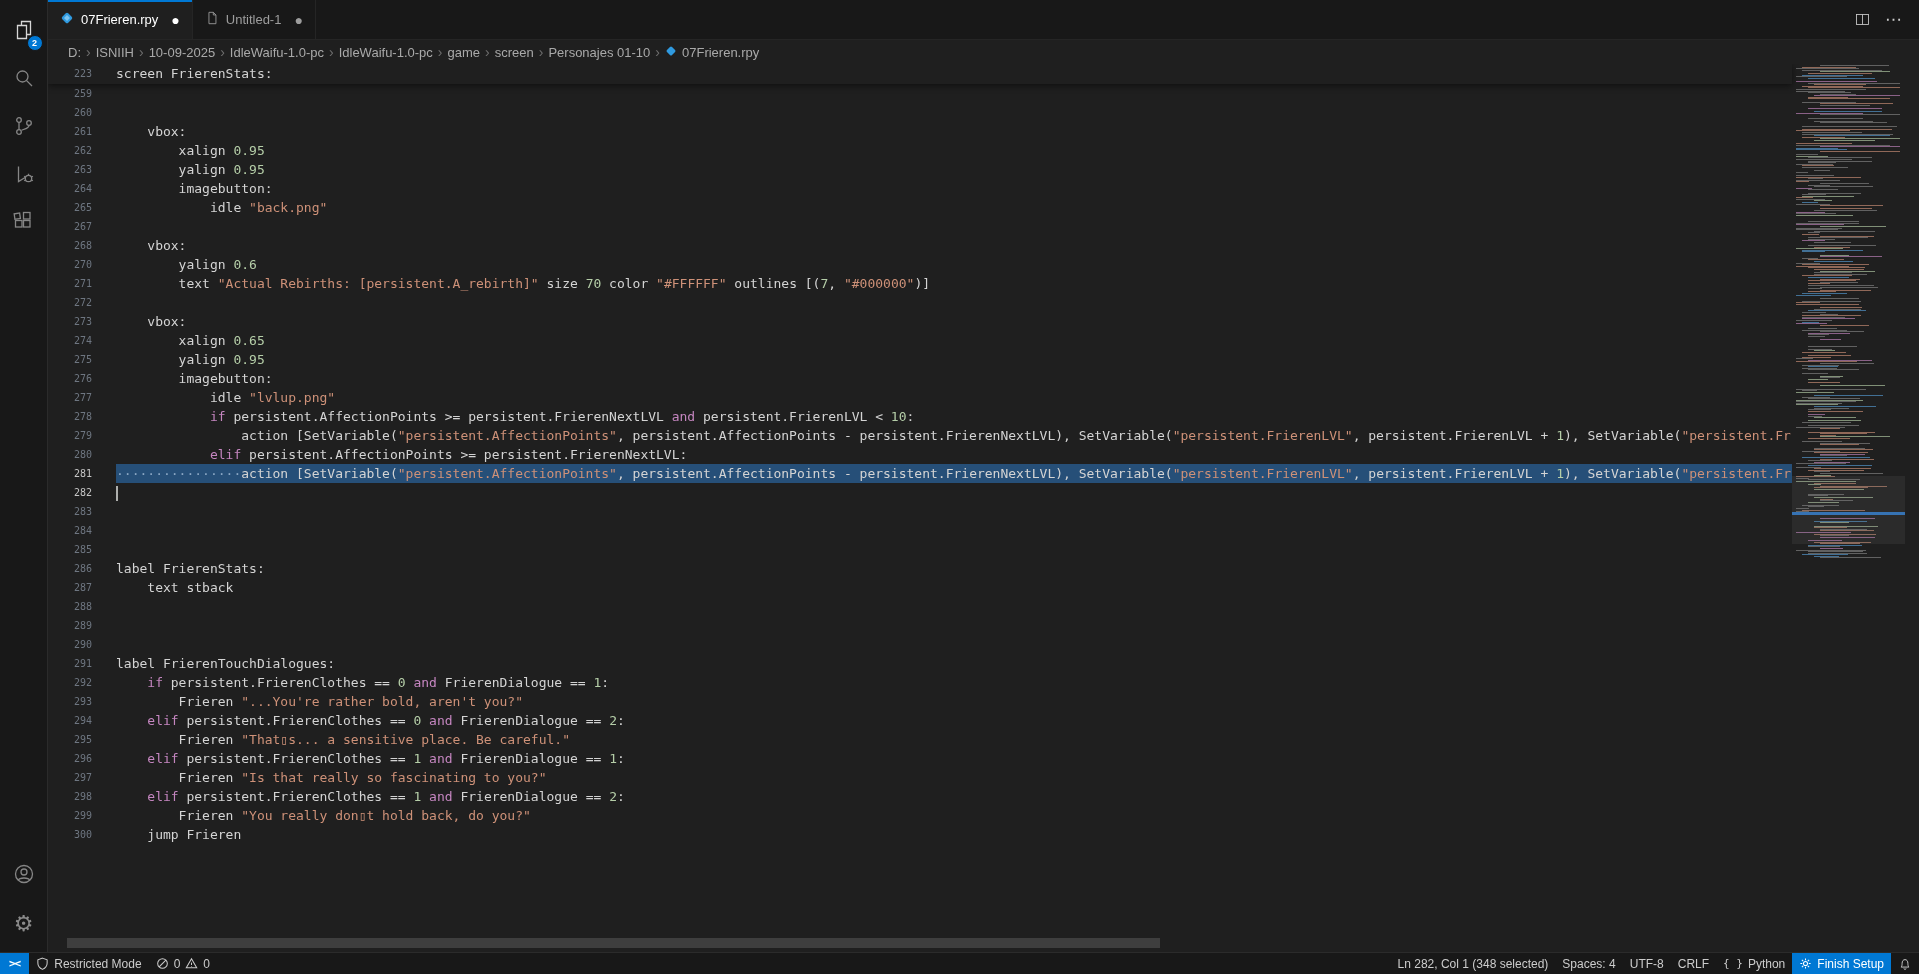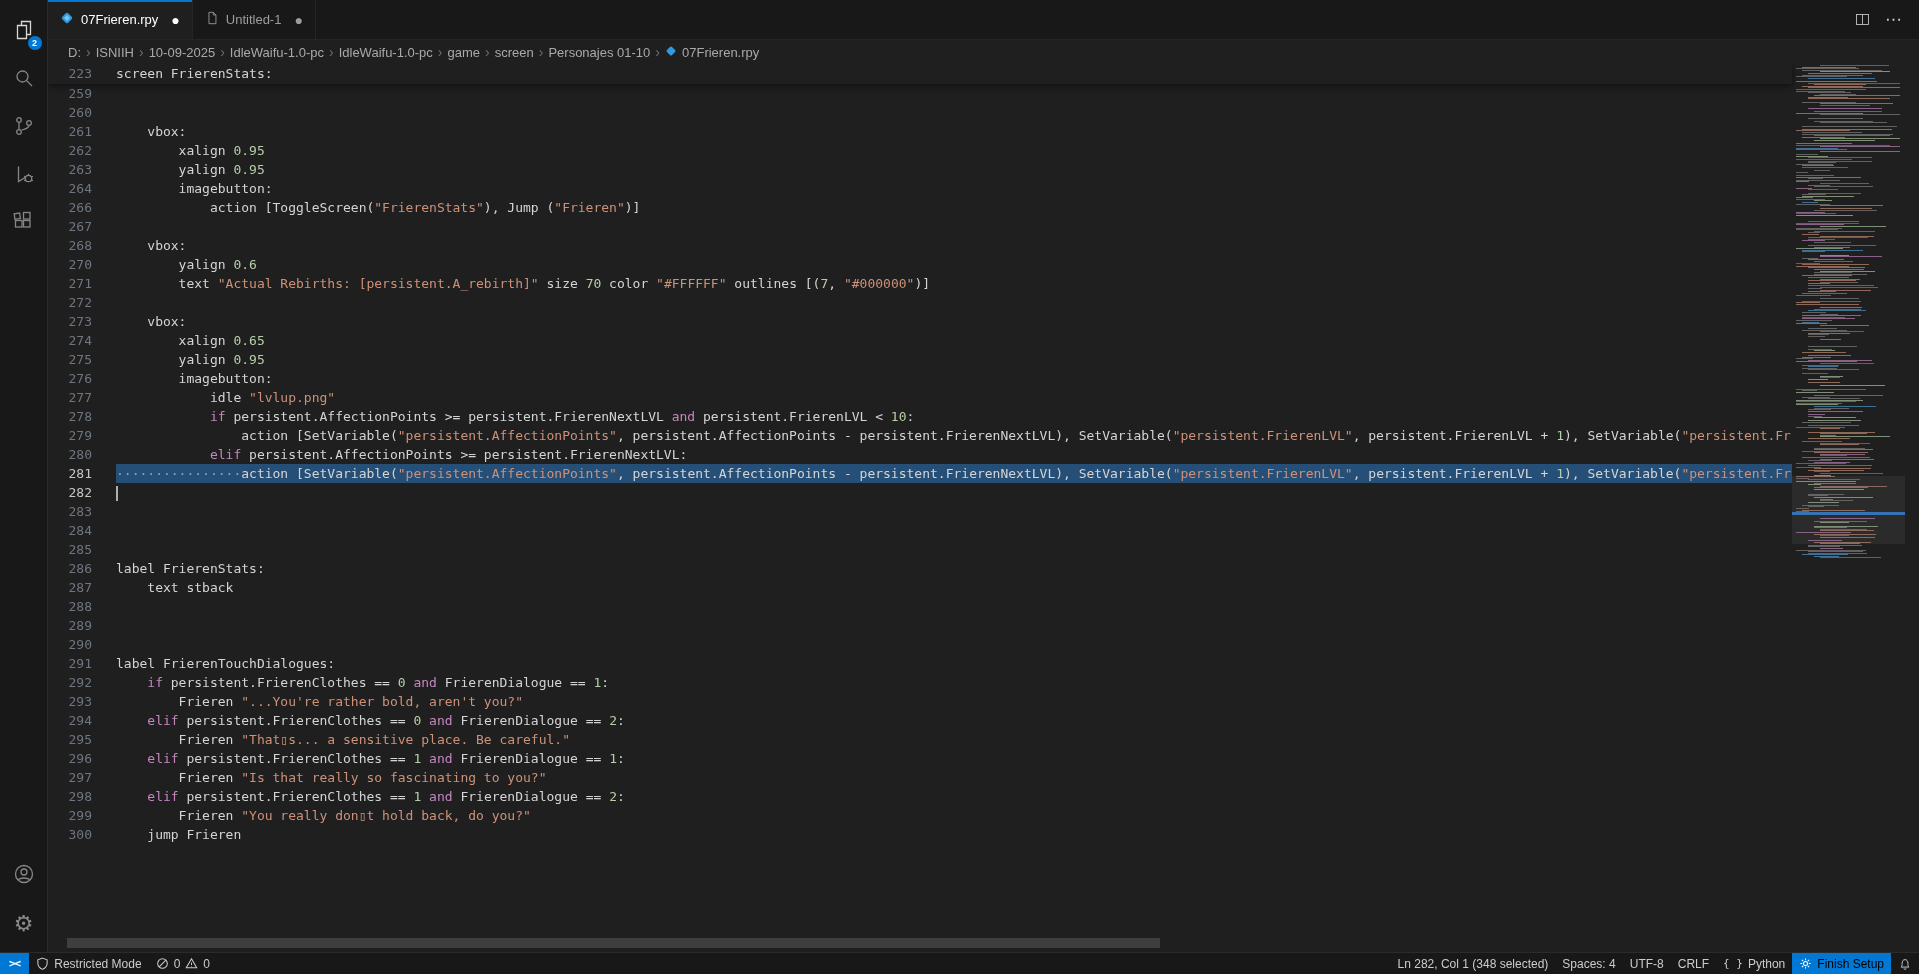--- a/index.html
+++ b/index.html
@@ -32,41 +32,41 @@
 
 .breadcrumb{height:24px;display:flex;align-items:center;padding-left:20px;font-size:13px;color:#a9a9a9;gap:2px;background:#1f1f1f;flex:none}
 .crumb{cursor:pointer;white-space:nowrap}
 .crumb-sep{color:#6e6e6e;font-size:14px;margin:0 3px;cursor:default}
 .crumb-file{display:flex;align-items:center;gap:5px}
 
 .editor{flex:1;position:relative;overflow:hidden;background:#1f1f1f}
 .sticky{position:absolute;top:0;left:0;right:127px;height:20px;background:#1f1f1f;z-index:6;display:flex;box-shadow:0 2px 6px rgba(0,0,0,.5);font-size:13px;line-height:20px;white-space:pre}
 .code{position:absolute;inset:0;padding-top:20px;z-index:1}
 .code-line{display:flex;height:19px;line-height:19px;font-size:13px;white-space:pre}
-.line-number{flex:none;width:44px;text-align:right;color:#6e7681;margin-right:24px;font-family:"DejaVu Sans Mono",monospace;font-size:13px}
+.line-number{flex:none;width:44px;text-align:right;color:#6e7681;margin-right:24px;font-family:"DejaVu Sans Mono",monospace;font-size:10px}
 .line-content{flex:1;overflow:hidden;margin-right:127px;font-family:"DejaVu Sans Mono",monospace;color:#d4d4d4}
 .code-line.selected .line-content{background:#264f78}
 .code-line.active .line-number,.code-line.selected .line-number{color:#c6c6c6}
 .code-line.active .line-content::before{content:'';display:inline-block;width:0;height:15px;border-left:2px solid #aeafad;vertical-align:middle}
 .tk-d{color:#d4d4d4}.tk-k{color:#c586c0}.tk-s{color:#ce9178}.tk-n{color:#b5cea8}.tk-ws{color:#8ba7c4}
 
 .minimap{position:absolute;top:0;right:14px;width:113px;bottom:0;overflow:hidden;z-index:5;cursor:pointer}
 .minimap-content{position:absolute;top:1px;left:4px;right:2px}
 .mm-row{height:1px;margin-bottom:0.6px;opacity:.65}
 .mm-marker{position:absolute;left:0;right:0;top:448px;height:3px;background:#3673b4;z-index:2}
 .mm-slider{position:absolute;left:0;right:0;top:412px;height:68px;background:rgba(121,121,121,.14);z-index:1}
 .vscroll{position:absolute;top:0;right:0;width:14px;bottom:0;z-index:5}
 .hscroll-thumb{position:absolute;left:19px;bottom:4px;height:10px;width:1093px;background:rgba(121,121,121,.35);z-index:7;cursor:pointer}
 
 
 .statusbar{height:22px;background:#181818;border-top:1px solid #2b2b2b;display:flex;align-items:stretch;font-size:12px;color:#cccccc;flex:none}
 .sb-item{display:flex;align-items:center;gap:5px;padding:0 7px;cursor:pointer;white-space:nowrap}
 .sb-remote{background:#0078d4;color:#ffffff;font-weight:bold;font-size:11px;padding:0 9px;letter-spacing:-1px;font-family:"DejaVu Sans Mono",monospace}
 .sb-right{margin-left:auto;display:flex;align-items:stretch}
-.sb-setup{background:#0078d4;color:#000000}
+.sb-setup{background:#0078d4;color:#ffffff}
 .sb-icon{display:flex;align-items:center}
 .sb-icon svg{stroke:#cccccc;fill:none;stroke-width:1.1}
 .sb-setup svg{stroke:#ffffff}
 .braces-glyph{font-family:"DejaVu Sans Mono",monospace;font-size:11px;color:#cccccc}
 </style>
 </head>
 <body>
 
 <div class="app">
   <div class="app-main">
@@ -202,21 +202,21 @@
           <div class="line-number">223</div>
           <div class="line-content"><span class="tk-d">screen FrierenStats:</span></div>
         </div>
         <div class="code">
             <div class="code-line"><div class="line-number">259</div><div class="line-content"></div></div>
             <div class="code-line"><div class="line-number">260</div><div class="line-content"></div></div>
             <div class="code-line"><div class="line-number">261</div><div class="line-content"><span class="tk-d">    vbox:</span></div></div>
             <div class="code-line"><div class="line-number">262</div><div class="line-content"><span class="tk-d">        xalign </span><span class="tk-n">0.95</span></div></div>
             <div class="code-line"><div class="line-number">263</div><div class="line-content"><span class="tk-d">        yalign </span><span class="tk-n">0.95</span></div></div>
             <div class="code-line"><div class="line-number">264</div><div class="line-content"><span class="tk-d">        imagebutton:</span></div></div>
-            <div class="code-line"><div class="line-number">266</div><div class="line-content"><span class="tk-d">            action [ToggleScreen(</span><span class="tk-s">"FrierenStats"</span><span class="tk-d">), Jump (</span><span class="tk-s">"Frieren"</span><span class="tk-d">)]</span></div></div>
+            <div class="code-line"><div class="line-number">265</div><div class="line-content"><span class="tk-d">            idle </span><span class="tk-s">"back.png"</span></div></div>
             <div class="code-line"><div class="line-number">267</div><div class="line-content"></div></div>
             <div class="code-line"><div class="line-number">268</div><div class="line-content"><span class="tk-d">    vbox:</span></div></div>
             <div class="code-line"><div class="line-number">270</div><div class="line-content"><span class="tk-d">        yalign </span><span class="tk-n">0.6</span></div></div>
             <div class="code-line"><div class="line-number">271</div><div class="line-content"><span class="tk-d">        text </span><span class="tk-s">"Actual Rebirths: [persistent.A_rebirth]"</span><span class="tk-d"> size </span><span class="tk-n">70</span><span class="tk-d"> color </span><span class="tk-s">"#FFFFFF"</span><span class="tk-d"> outlines [(</span><span class="tk-n">7</span><span class="tk-d">, </span><span class="tk-s">"#000000"</span><span class="tk-d">)]</span></div></div>
             <div class="code-line"><div class="line-number">272</div><div class="line-content"></div></div>
             <div class="code-line"><div class="line-number">273</div><div class="line-content"><span class="tk-d">    vbox:</span></div></div>
             <div class="code-line"><div class="line-number">274</div><div class="line-content"><span class="tk-d">        xalign </span><span class="tk-n">0.65</span></div></div>
             <div class="code-line"><div class="line-number">275</div><div class="line-content"><span class="tk-d">        yalign </span><span class="tk-n">0.95</span></div></div>
             <div class="code-line"><div class="line-number">276</div><div class="line-content"><span class="tk-d">        imagebutton:</span></div></div>
             <div class="code-line"><div class="line-number">277</div><div class="line-content"><span class="tk-d">            idle </span><span class="tk-s">"lvlup.png"</span></div></div>

